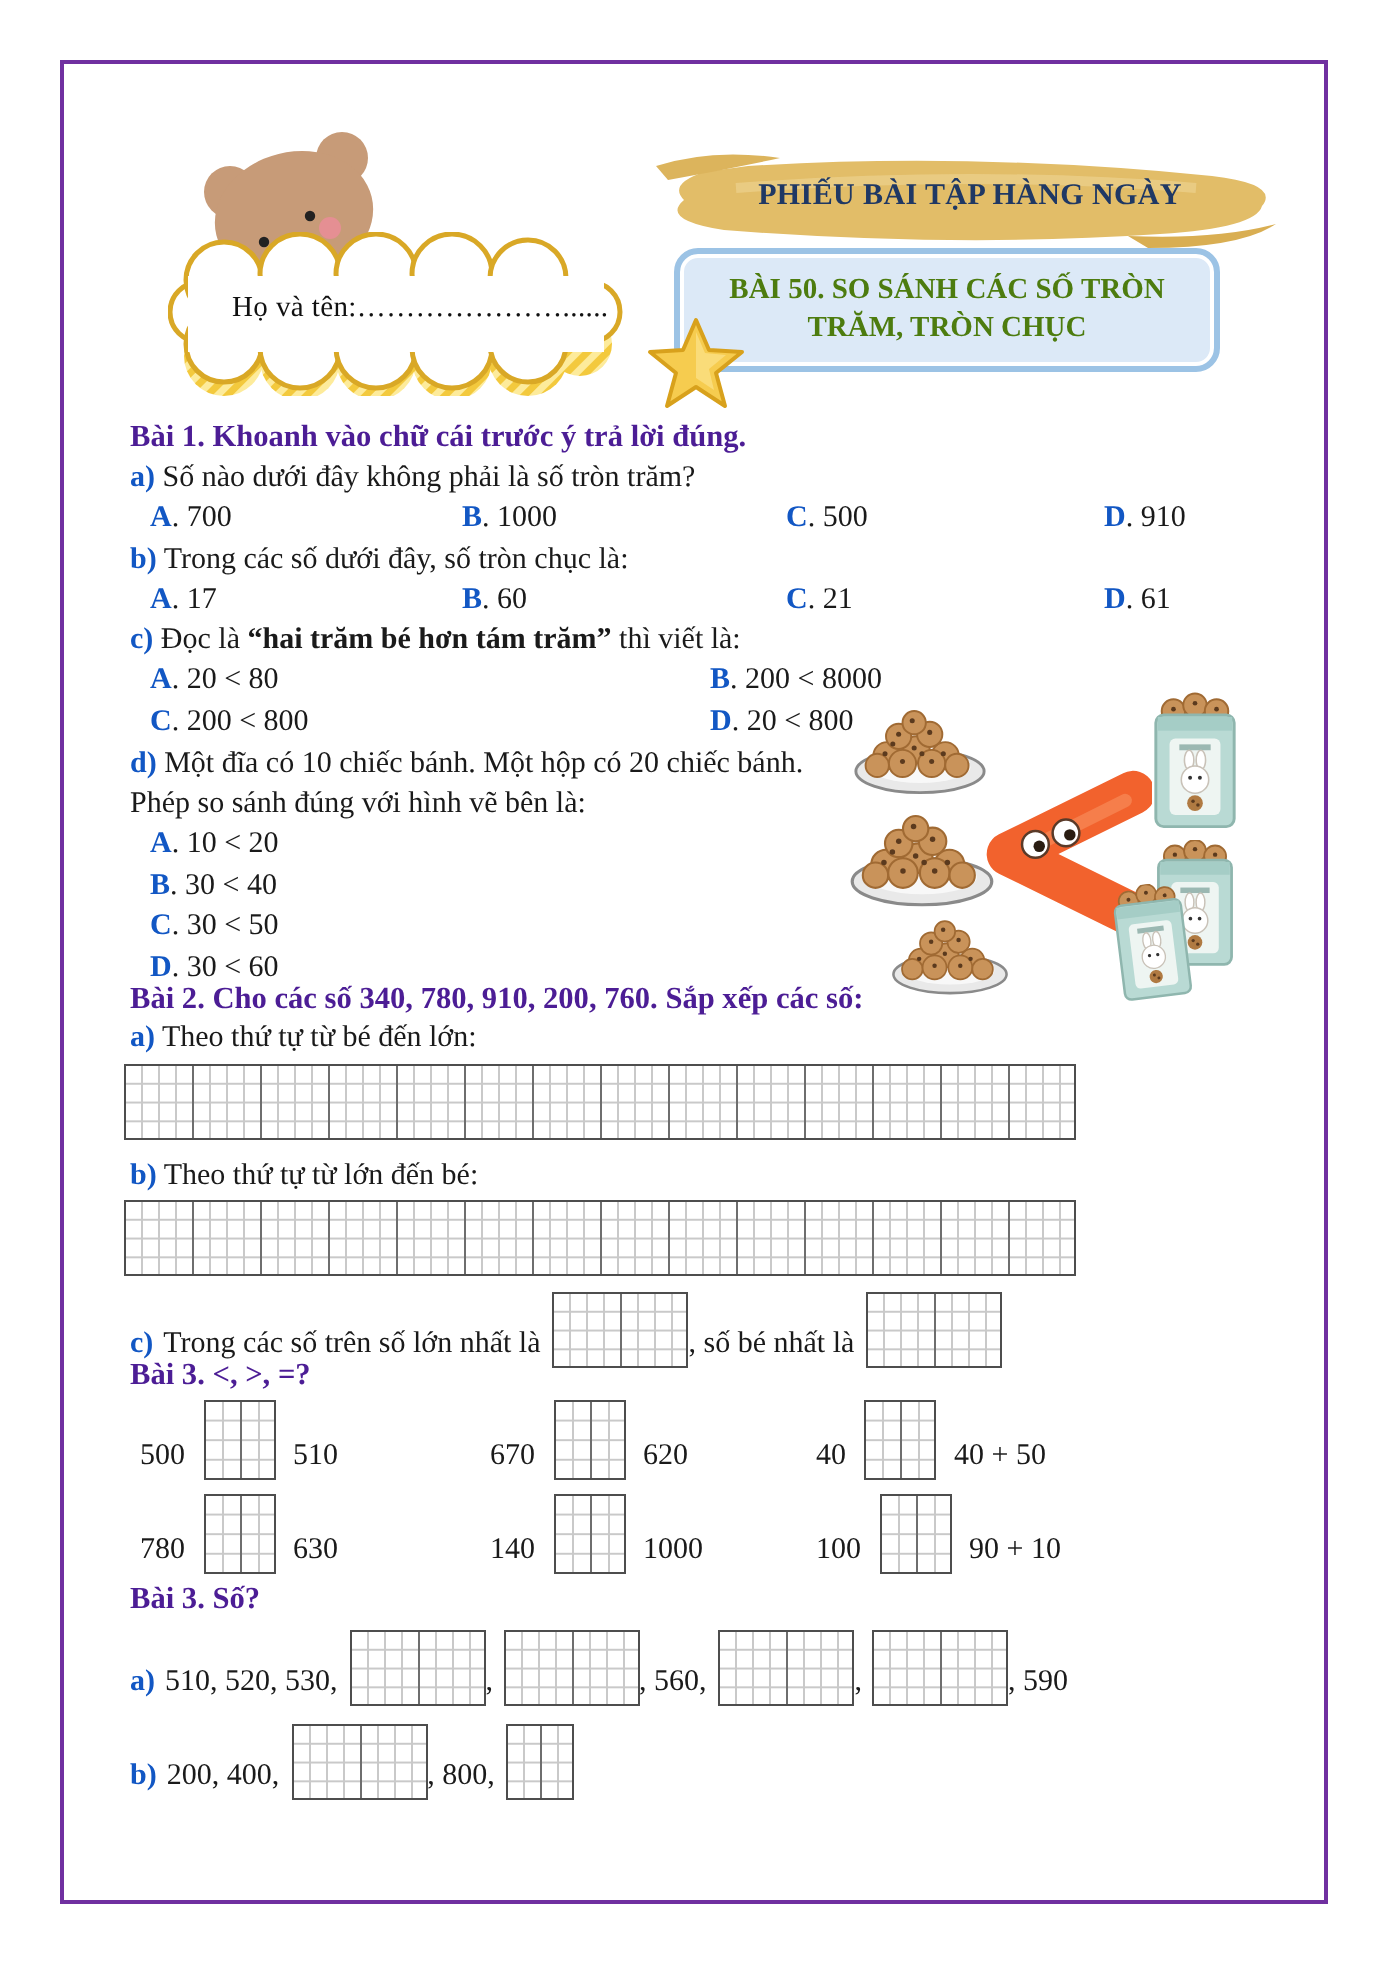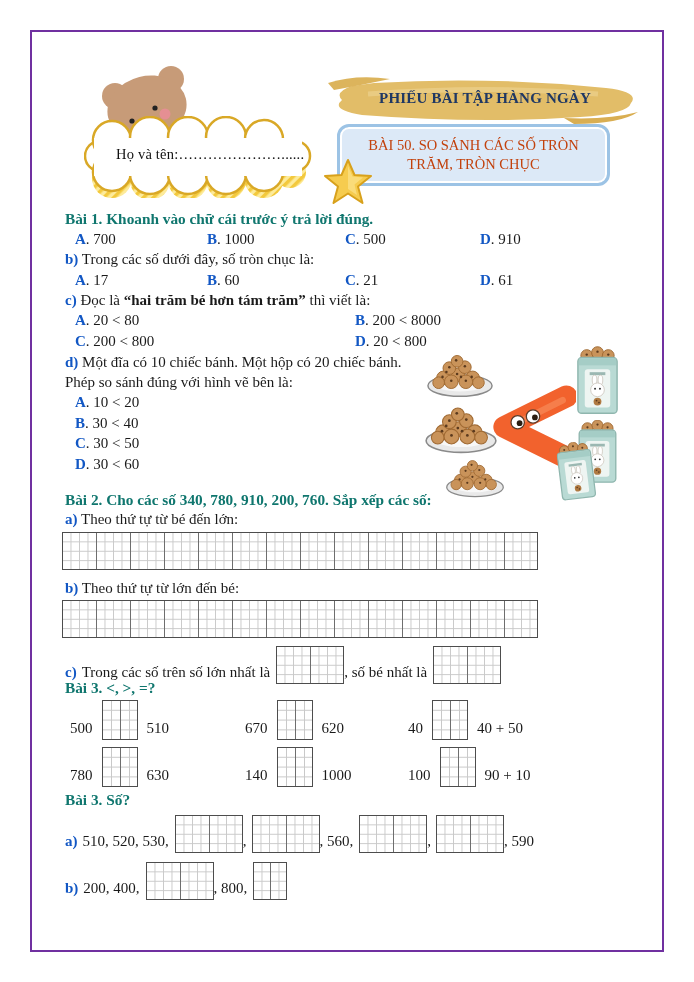--- a/index.html
+++ b/index.html
@@ -15,30 +15,30 @@
   .name-cloud svg { position:absolute; inset:0; }
   .name-label { position:absolute; left:32px; top:30px; width:190px; font-size:14.5px;
                 color:#111; letter-spacing:.2px; }
   .brush-wrap { position:absolute; left:328px; top:70px; width:314px; height:66px; }
   .brush-wrap svg { position:absolute; inset:0; }
   .sheet-title { position:absolute; left:0; top:20px; width:100%; text-align:center;
                  font-weight:bold; font-size:15px; color:#1f3864; letter-spacing:.2px; }
   .lesson-box { position:absolute; left:337px; top:124px; width:273px; height:62px;
                 background:#dce9f7; border:3px solid #9cc3e5; border-radius:12px;
                 box-shadow: inset 0 0 0 2px #ffffff; display:flex; align-items:center; justify-content:center; }
-  .lesson-title { width:250px; text-align:center; font-weight:normal; font-size:14.5px;
-                  line-height:19px; color:#c2410c; }
+  .lesson-title { width:250px; text-align:center; font-weight:bold; font-size:14.5px;
+                  line-height:19px; color:#4d7c0f; }
   .star { position:absolute; left:323px; top:158px; width:50px; height:48px; }
 
   
   .block { position:absolute; left:65px; width:578px; font-size:15px; line-height:20.2px; }
-  .h-blue { color:#0f766e; font-weight:bold; font-size:15.3px; }
+  .h-blue { color:#4c1d95; font-weight:bold; font-size:15.3px; }
   .lbl { color:#1257c4; font-weight:bold; }
   .letter { color:#1257c4; font-weight:bold; }
-  .opt-row4 { display:grid; grid-template-columns:132px 138px 135px 1fr; padding-left:10px; }
+  .opt-row4 { display:grid; grid-template-columns:132px 138px 135px 1fr; padding-left:10px;gap:24px; }
   .opt-row2 { display:grid; grid-template-columns:280px 1fr; padding-left:10px; line-height:20.8px; }
   .opt-stack { padding-left:10px; line-height:20.5px; }
   .bold { font-weight:bold; }
 
   
   .gridbg {
     border:1.5px solid #4d4d4d; background-color:#fff;
     background-image:
       linear-gradient(to right, #6e6e6e 1px, transparent 1px),
       linear-gradient(to right, #c9c9c9 1px, transparent 1px),
@@ -131,20 +131,24 @@
   <div class="star">
     <svg viewBox="0 0 50 48" width="50" height="48">
       <polygon points="25,2 31.5,17 48,18 35,28.5 39.5,45 25,35.5 10.5,45 15,28.5 2,18 18.5,17" fill="#f6cc4f" stroke="#d8a11c" stroke-width="2" stroke-linejoin="round"></polygon>
       <polygon points="25,8 29.5,18.5 40,19.5 31.5,26.5 34,37 25,31" fill="#fbe083" opacity=".8"></polygon>
     </svg>
   </div>
 
   <div class="block" style="top:209px;">
     <div class="h-blue">Bài 1. Khoanh vào chữ cái trước ý trả lời đúng.</div>
 
+    <div>
+      <span class="lbl">a)</span>
+      <span>Số nào dưới đây không phải là số tròn trăm?</span>
+    </div>
     <div class="opt-row4">
       <span><span class="letter">A</span><span>.</span> <span>700</span></span>
       <span><span class="letter">B</span><span>.</span> <span>1000</span></span>
       <span><span class="letter">C</span><span>.</span> <span>500</span></span>
       <span><span class="letter">D</span><span>.</span> <span>910</span></span>
     </div>
 
     <div>
       <span class="lbl">b)</span>
       <span>Trong các số dưới đây, số tròn chục là:</span>

